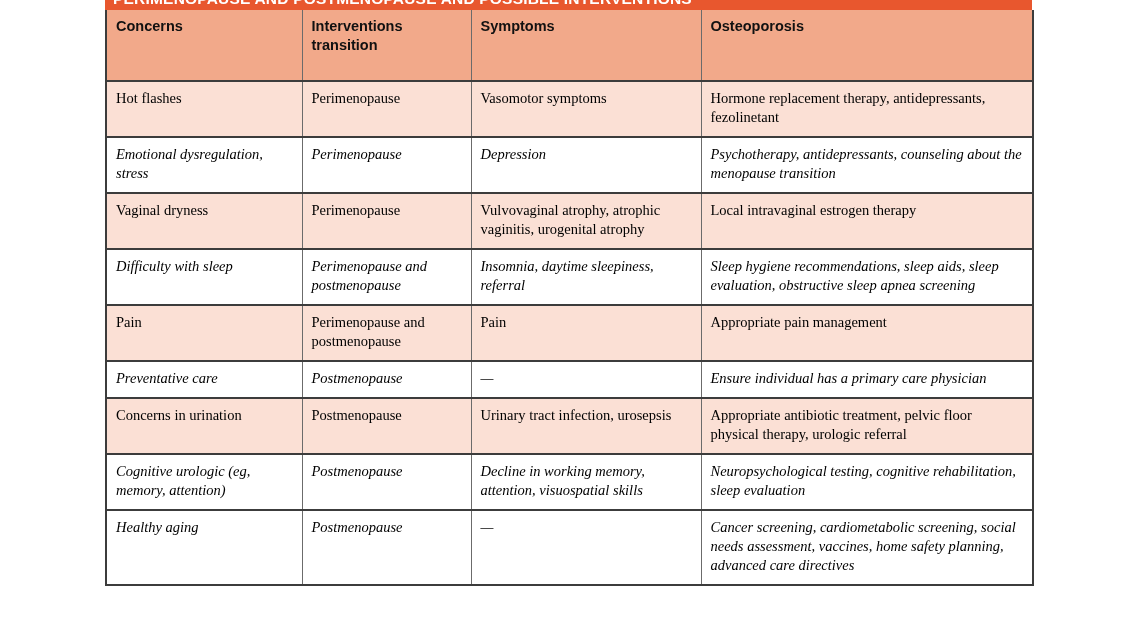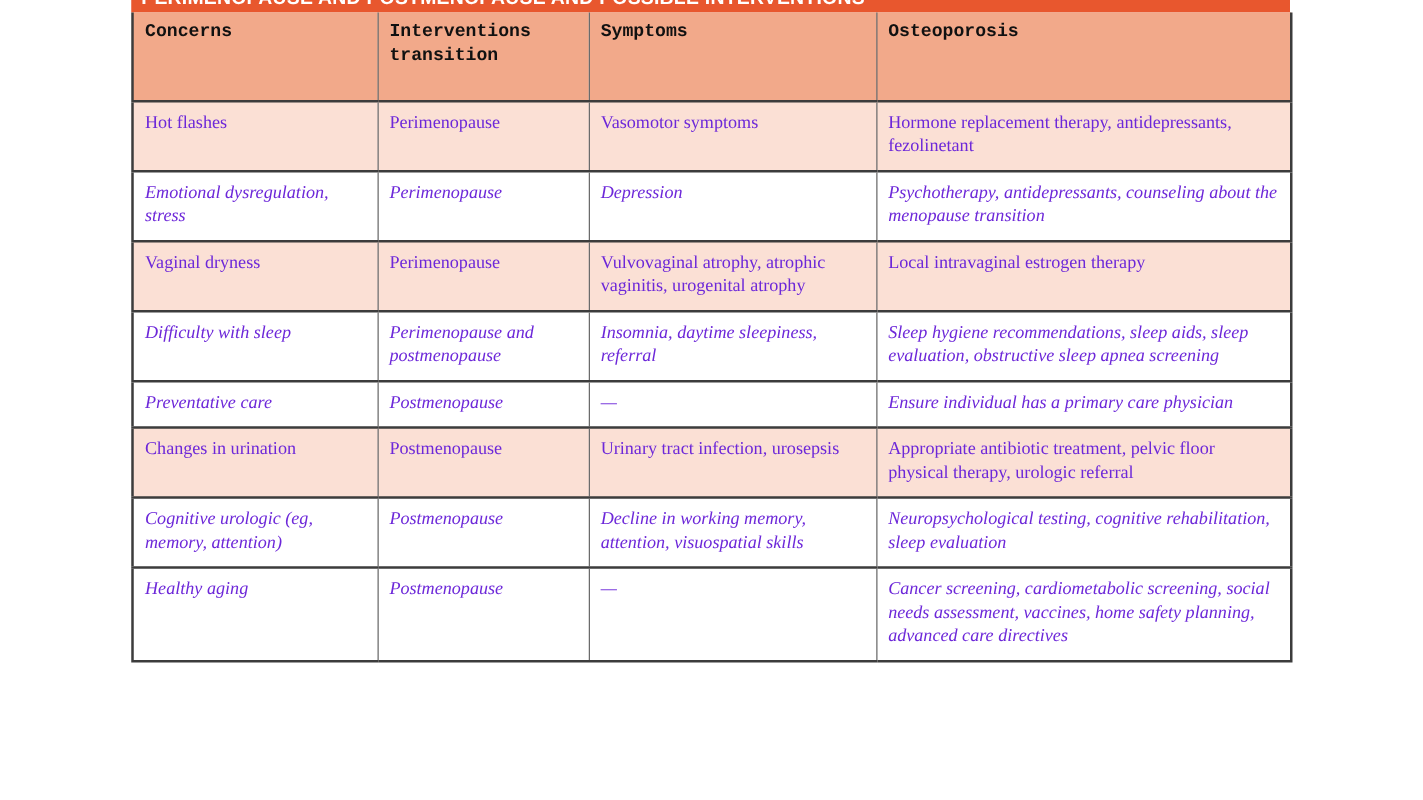--- a/index.html
+++ b/index.html
@@ -60,29 +60,29 @@
   table.data th,
   table.data td {
     border-top: 2px solid #3c3c3c;
     border-bottom: 2px solid #3c3c3c;
     border-right: 1.5px solid #6b6b6b;
     border-left: none;
     vertical-align: top;
     padding: 7px 9px 9px 9px;
     font-size: 14.5px;
     line-height: 19px;
-    color: #6d28d9;
+    color: #000000;
     text-align: left;
   }
   table.data th:last-child,
   table.data td:last-child { border-right: none; }
 
   table.data thead th {
     background: #f2a98a;
-    font-family: Liberation Mono, monospace;
+    font-family: Liberation Sans, sans-serif;
     font-weight: bold;
     font-size: 14.5px;
     color: #111111;
     height: 54px;
     border-top: none;
   }
 
   table.data tbody tr.shaded td { background: #fbe0d5; }
   table.data tbody tr.plain  td { background: #ffffff; font-style: italic; }
 </style>
@@ -132,30 +132,36 @@
           <td>Local intravaginal estrogen therapy</td>
         </tr>
 
         <tr class="plain">
           <td>Difficulty with sleep</td>
           <td>Perimenopause and postmenopause</td>
           <td>Insomnia, daytime sleepiness, referral</td>
           <td>Sleep hygiene recommendations, sleep aids, sleep evaluation, obstructive sleep apnea screening</td>
         </tr>
 
+        <tr class="shaded">
+          <td>Pain</td>
+          <td>Perimenopause and postmenopause</td>
+          <td>Pain</td>
+          <td>Appropriate pain management</td>
+        </tr>
 
         <tr class="plain">
           <td>Preventative care</td>
           <td>Postmenopause</td>
           <td>—</td>
           <td>Ensure individual has a primary care physician</td>
         </tr>
 
         <tr class="shaded">
-          <td>Changes in urination</td>
+          <td>Concerns in urination</td>
           <td>Postmenopause</td>
           <td>Urinary tract infection, urosepsis</td>
           <td>Appropriate antibiotic treatment, pelvic floor physical therapy, urologic referral</td>
         </tr>
 
         <tr class="plain">
           <td>Cognitive urologic (eg, memory, attention)</td>
           <td>Postmenopause</td>
           <td>Decline in working memory, attention, visuospatial skills</td>
           <td>Neuropsychological testing, cognitive rehabilitation, sleep evaluation</td>

